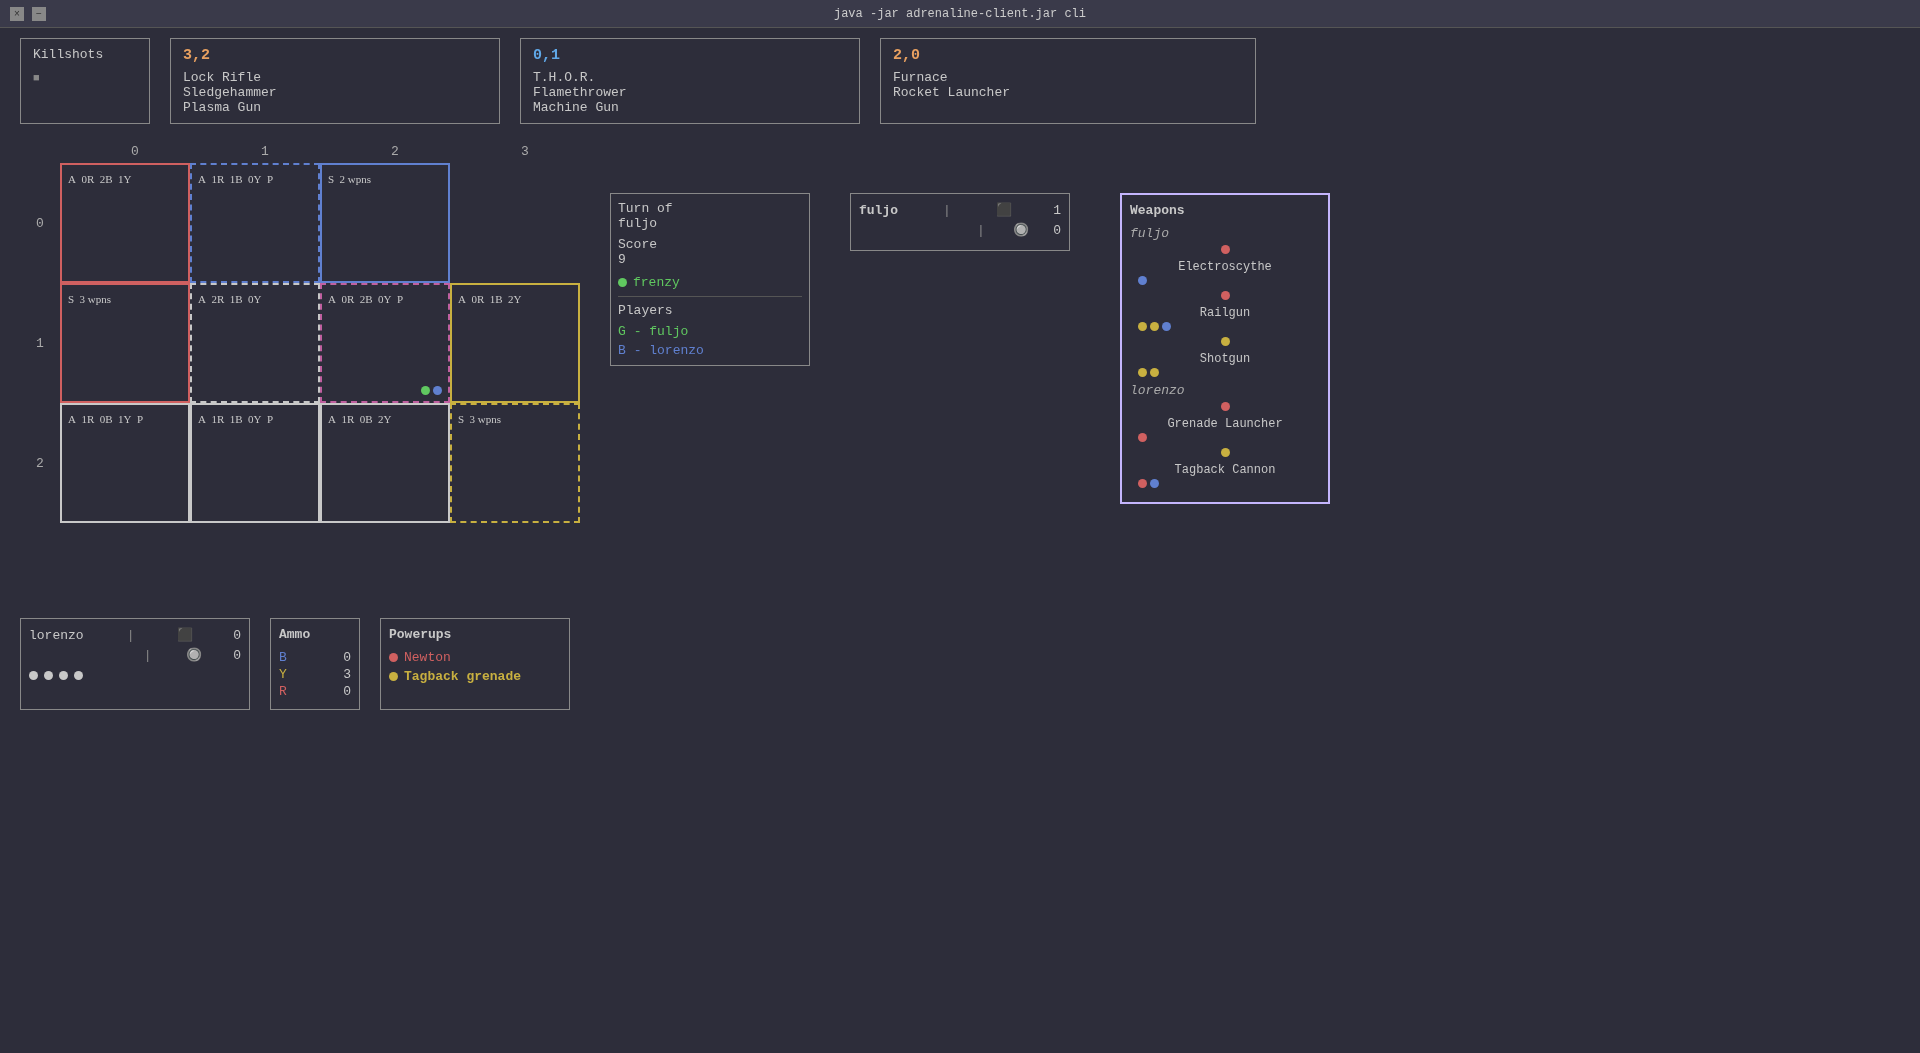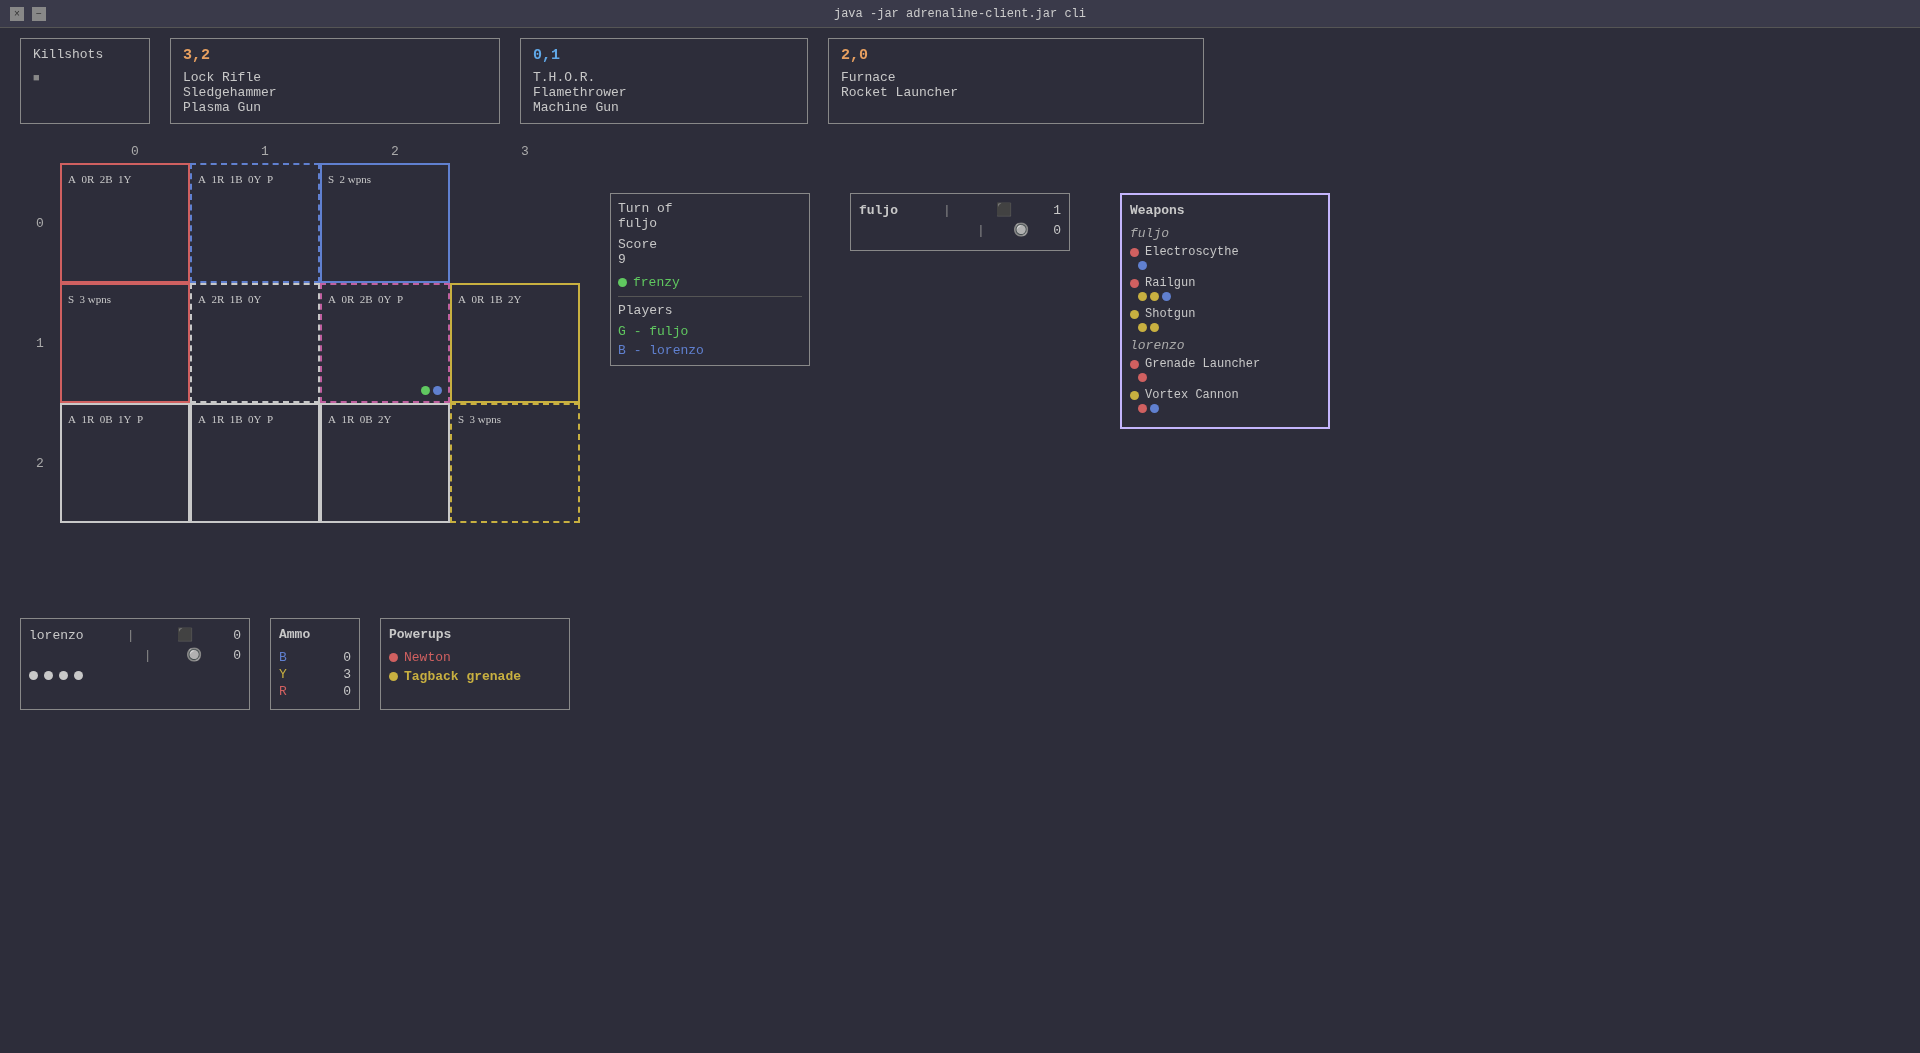--- a/index.html
+++ b/index.html
@@ -87,21 +87,21 @@
       width: 130px;
       min-height: 80px;
     }
 
     .player-panel {
       width: 330px;
       min-height: 80px;
     }
 
     .player-panel2 {
-      width: 288px;
+      width: 340px;
       min-height: 80px;
     }
 
     .player-panel3 {
       width: 376px;
       min-height: 80px;
     }
 
     .col-labels {
       display: flex;
@@ -238,20 +238,21 @@
       font-style: italic;
       color: #aaa;
       margin: 6px 0 4px 0;
     }
 
     .weapon-row {
       display: flex;
       align-items: center;
       gap: 6px;
       margin-bottom: 2px;
+      flex-direction: column;
     }
 
     .weapon-name {
       font-size: 12px;
     }
 
     .weapon-ammo {
       display: flex;
       gap: 3px;
       margin-left: 8px;
@@ -521,21 +522,21 @@
     <div class="weapon-row">
       <span class="dot dot-red"></span>
       <span class="weapon-name">Grenade Launcher</span>
     </div>
     <div class="weapon-ammo">
       <span class="dot dot-red"></span>
     </div>
 
     <div class="weapon-row">
       <span class="dot dot-yellow"></span>
-      <span class="weapon-name">Vortex Cannon</span>
+      <span class="weapon-name">Tagback Cannon</span>
     </div>
     <div class="weapon-ammo">
       <span class="dot dot-red"></span>
       <span class="dot dot-blue"></span>
     </div>
   </div>
 
   <div class="bottom-panels">
 
     <div class="lorenzo-panel">

